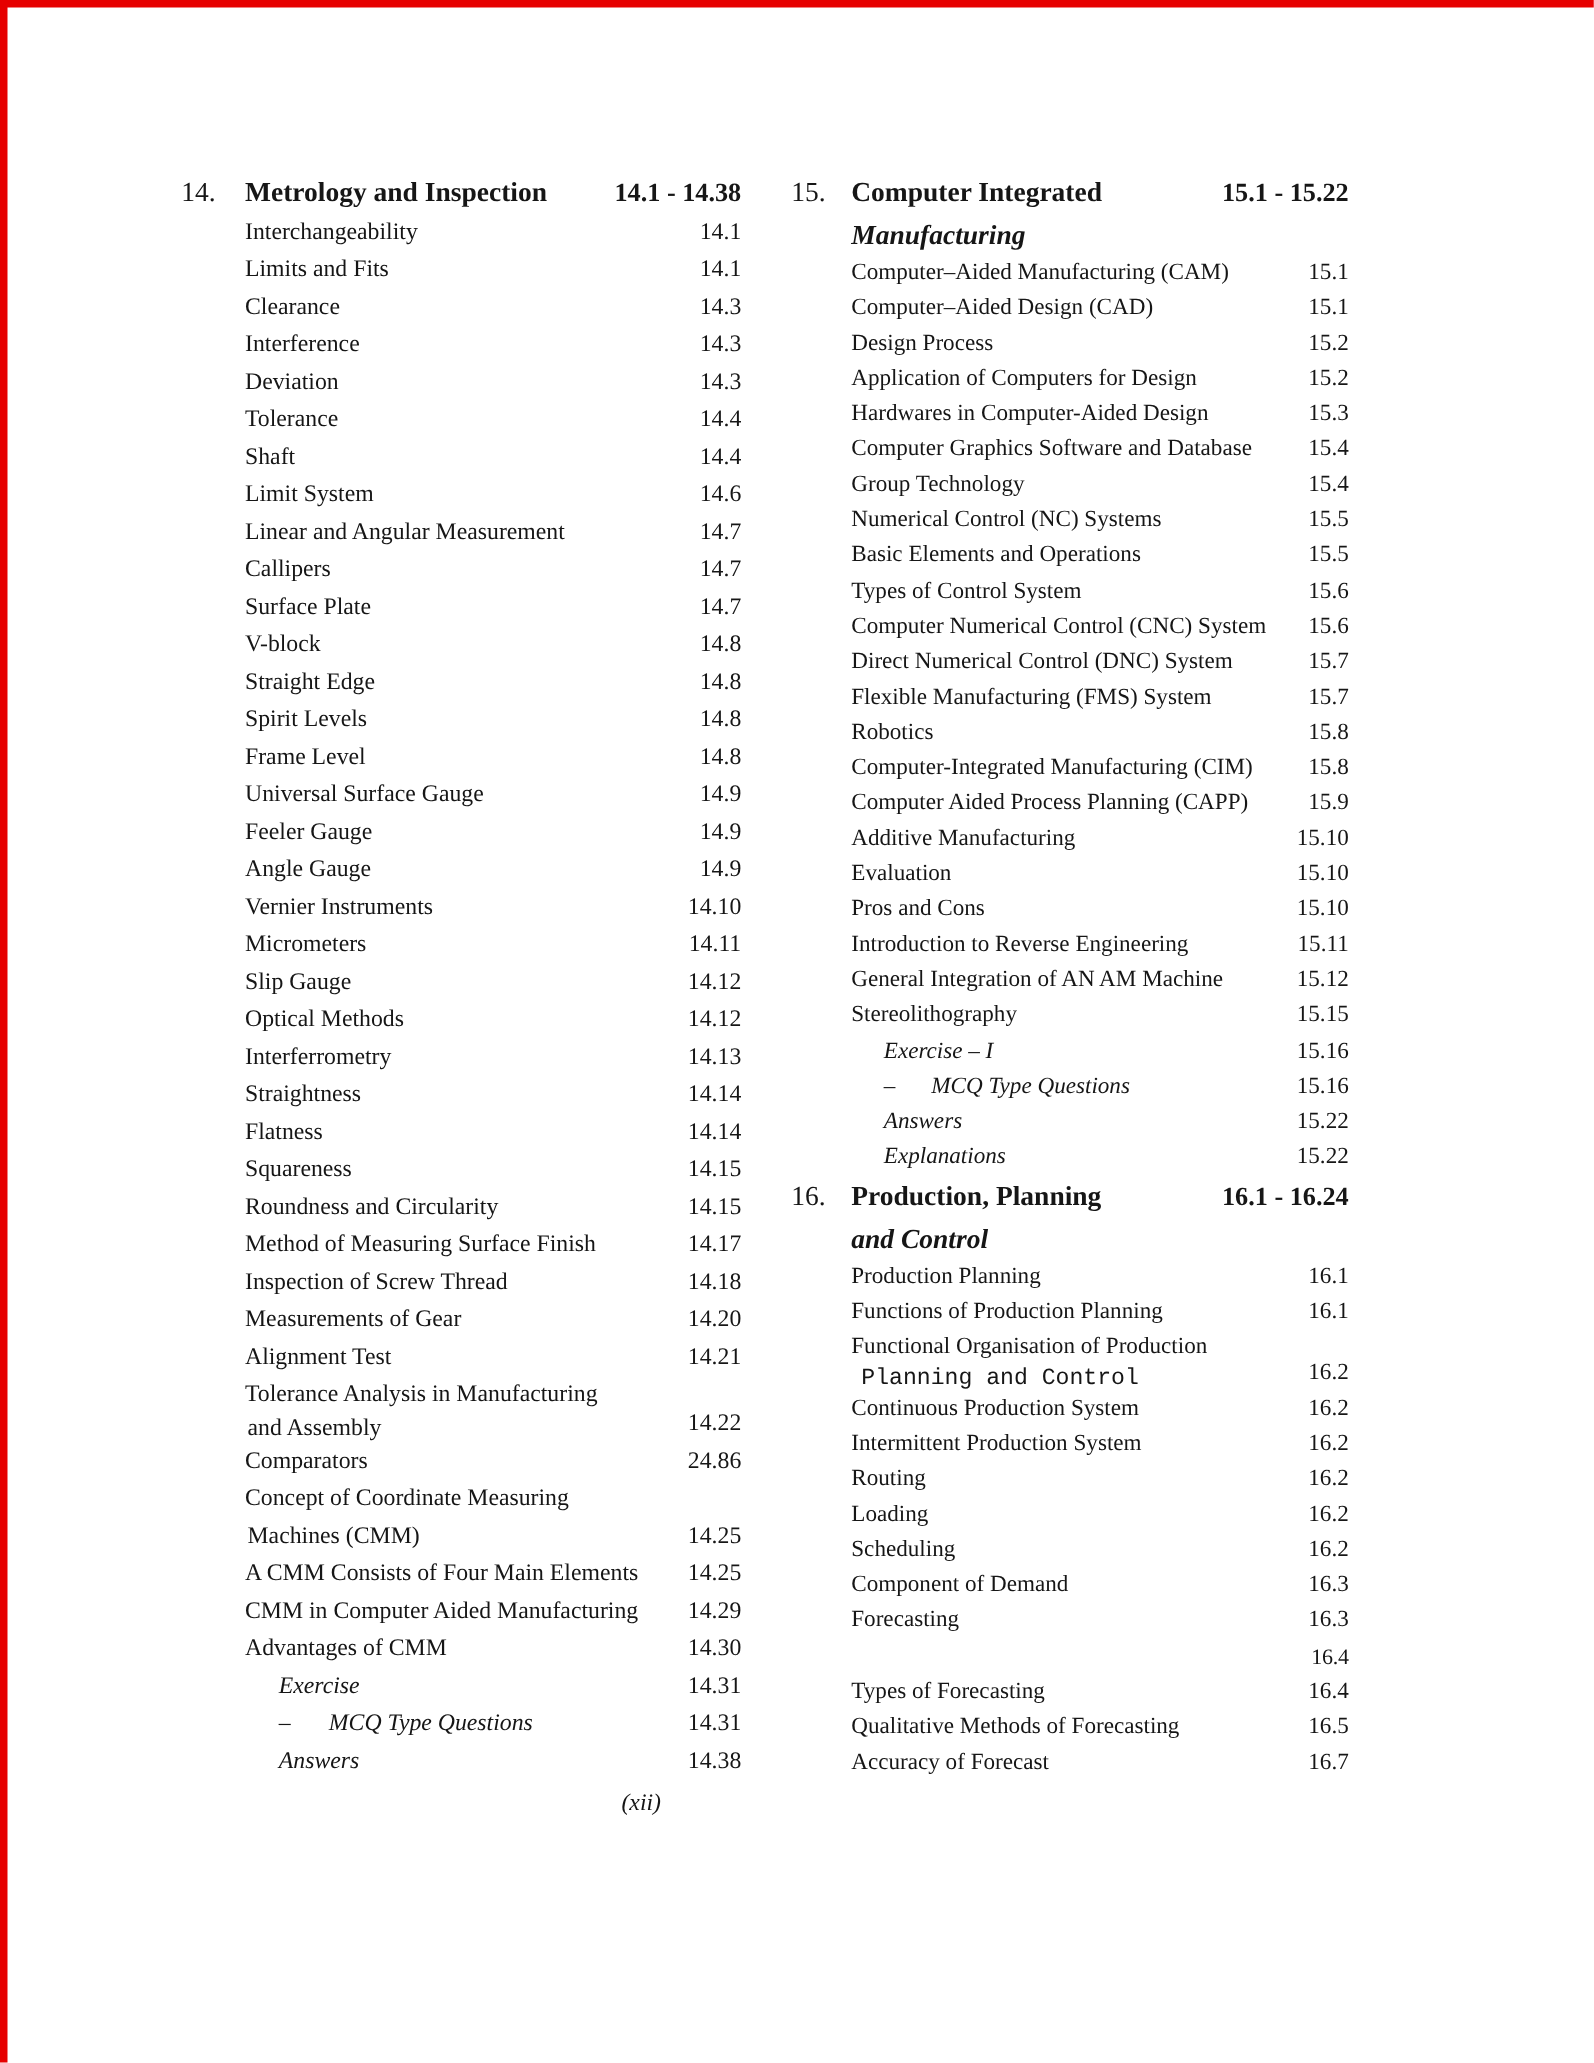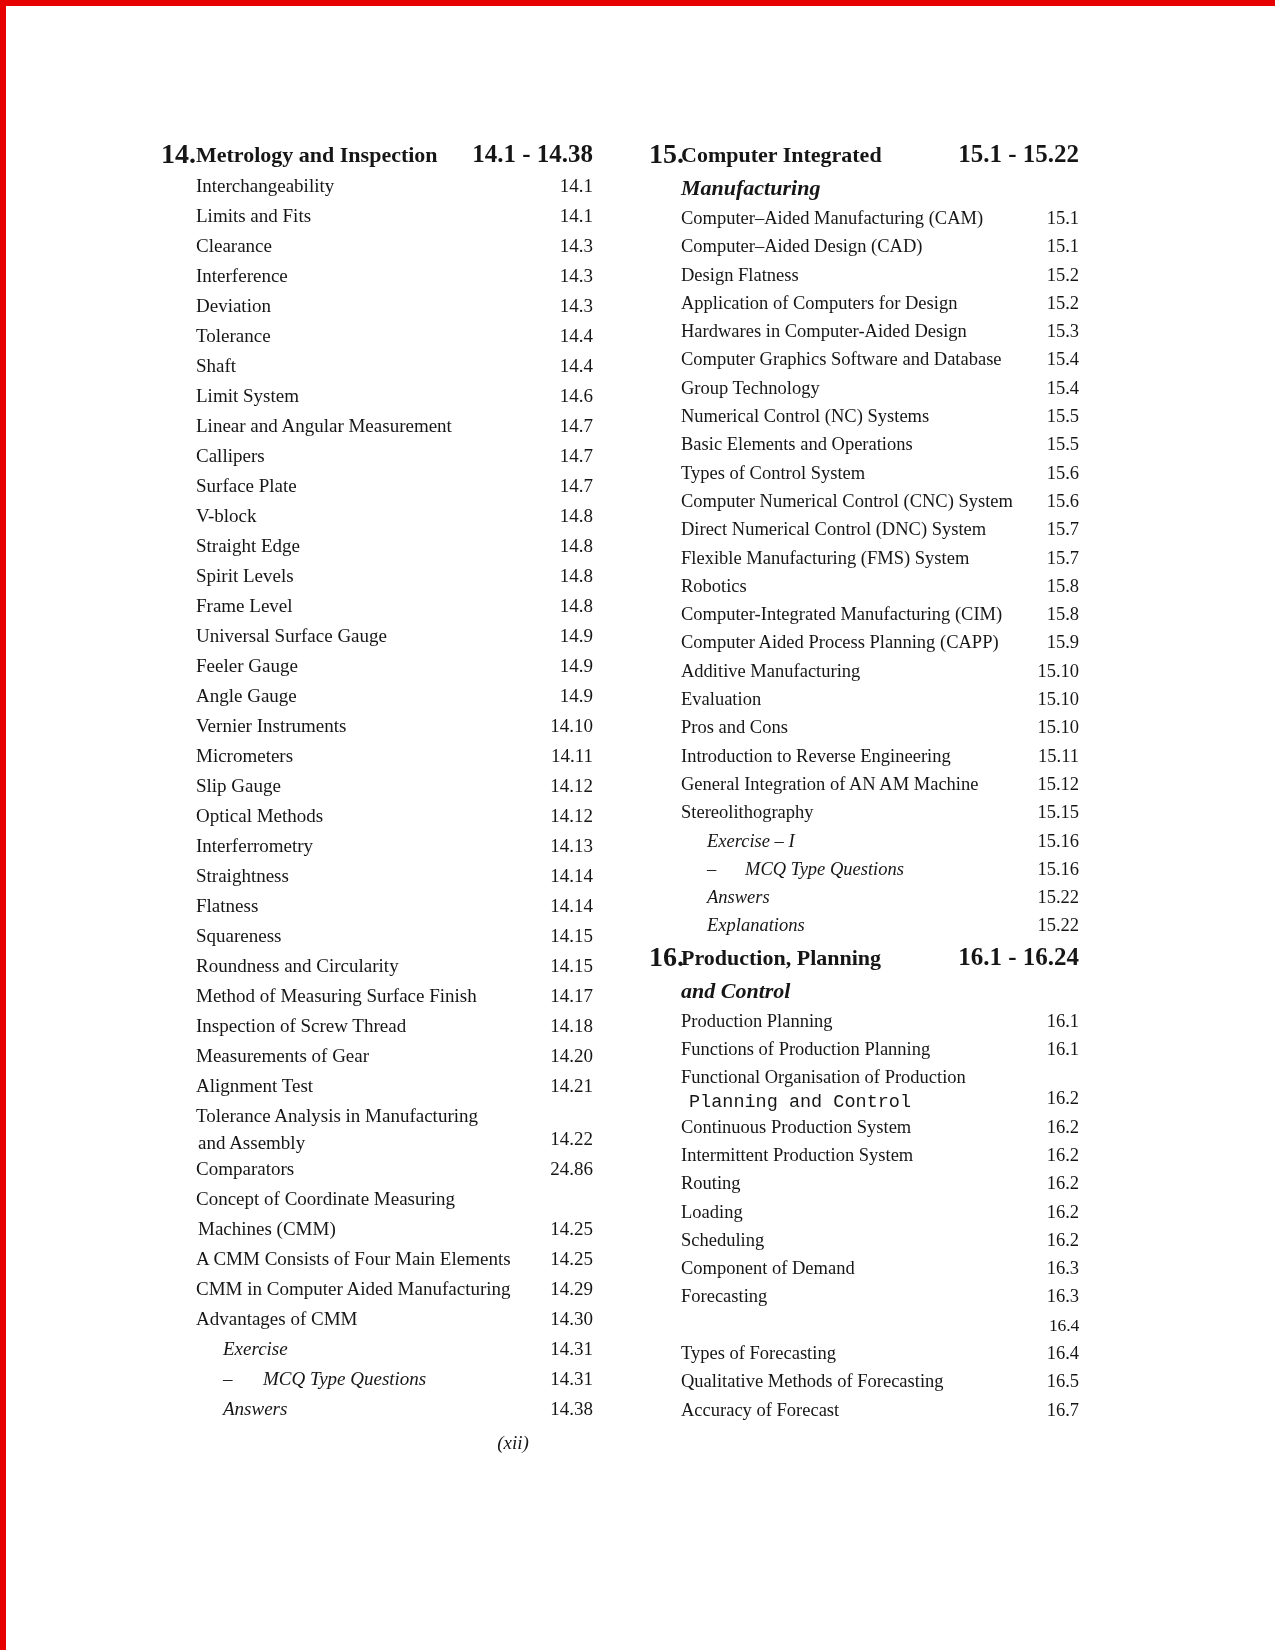--- a/index.html
+++ b/index.html
@@ -12,24 +12,24 @@
   .scan-edge-left{position:absolute;top:0;left:0;width:6px;height:1650px;}
 
   .col{position:absolute;top:137px;}
   .col0{left:145px;width:448px;--pitch:30px;--tight:23px;font-size:19px;}
   .col1{left:633px;width:446px;--pitch:28.3px;--tight:21px;font-size:18.5px;}
 
   .section{position:relative;padding-left:51px;}
   .col1 .section{padding-left:48px;}
 
   .chead{font-weight:bold;font-size:22px;line-height:33px;}
-  .cnum{position:absolute;left:16px;font-weight:bold;font-size:28px;line-height:33px;}
+  .cnum{position:absolute;left:0;font-weight:normal;font-size:22px;line-height:33px;}
   .chl1{display:flex;justify-content:space-between;align-items:baseline;}
   .ctitle{white-space:nowrap;}
-  .crange{font-size:25px;white-space:nowrap;text-align:right;}
+  .crange{font-size:21px;white-space:nowrap;text-align:right;}
   .chl2{white-space:nowrap;font-style:italic;}
 
   .row{display:flex;align-items:flex-end;}
   .lbl{flex:0 1 auto;min-width:0;}
   .ln{line-height:var(--pitch);white-space:nowrap;}
   .tight .cont{line-height:var(--tight);}
   .cont{padding-left:2px;}
   .col1 .tight .cont{padding-left:8px;font-family:Liberation Mono, monospace;}
   .page{margin-left:auto;padding-left:8px;line-height:var(--pitch);font-style:normal;white-space:nowrap;}
   .it .lbl{font-style:italic;}
@@ -323,21 +323,21 @@
           <span class="page">15.1</span>
         </div>
         <div class="row">
           <div class="lbl">
             <div class="ln">Computer–Aided Design (CAD)</div>
           </div>
           <span class="page">15.1</span>
         </div>
         <div class="row">
           <div class="lbl">
-            <div class="ln">Design Flatness</div>
+            <div class="ln">Design Process</div>
           </div>
           <span class="page">15.2</span>
         </div>
         <div class="row">
           <div class="lbl">
             <div class="ln">Application of Computers for Design</div>
           </div>
           <span class="page">15.2</span>
         </div>
         <div class="row">

